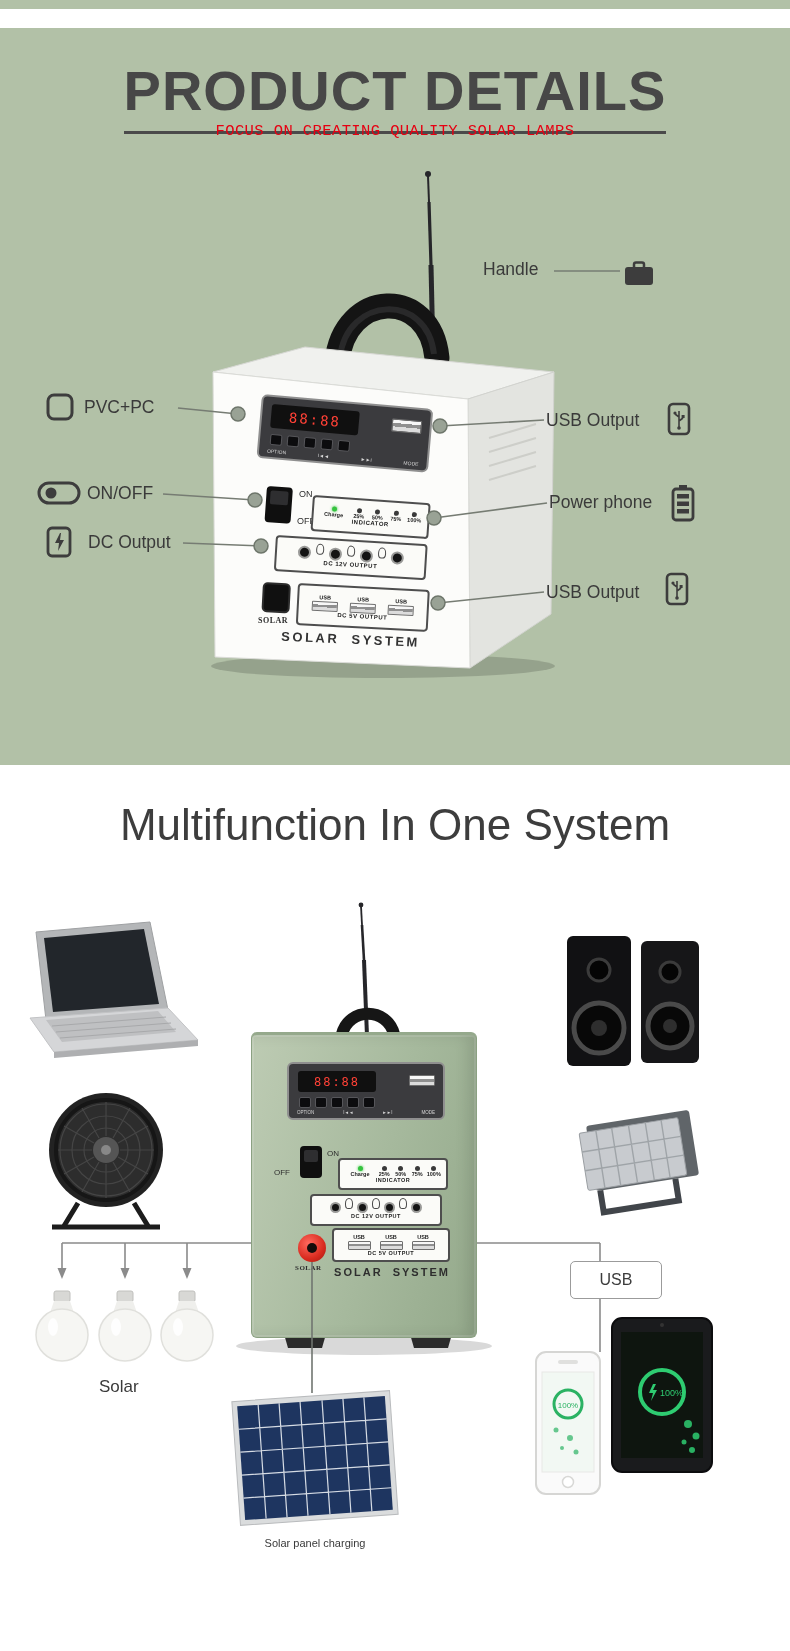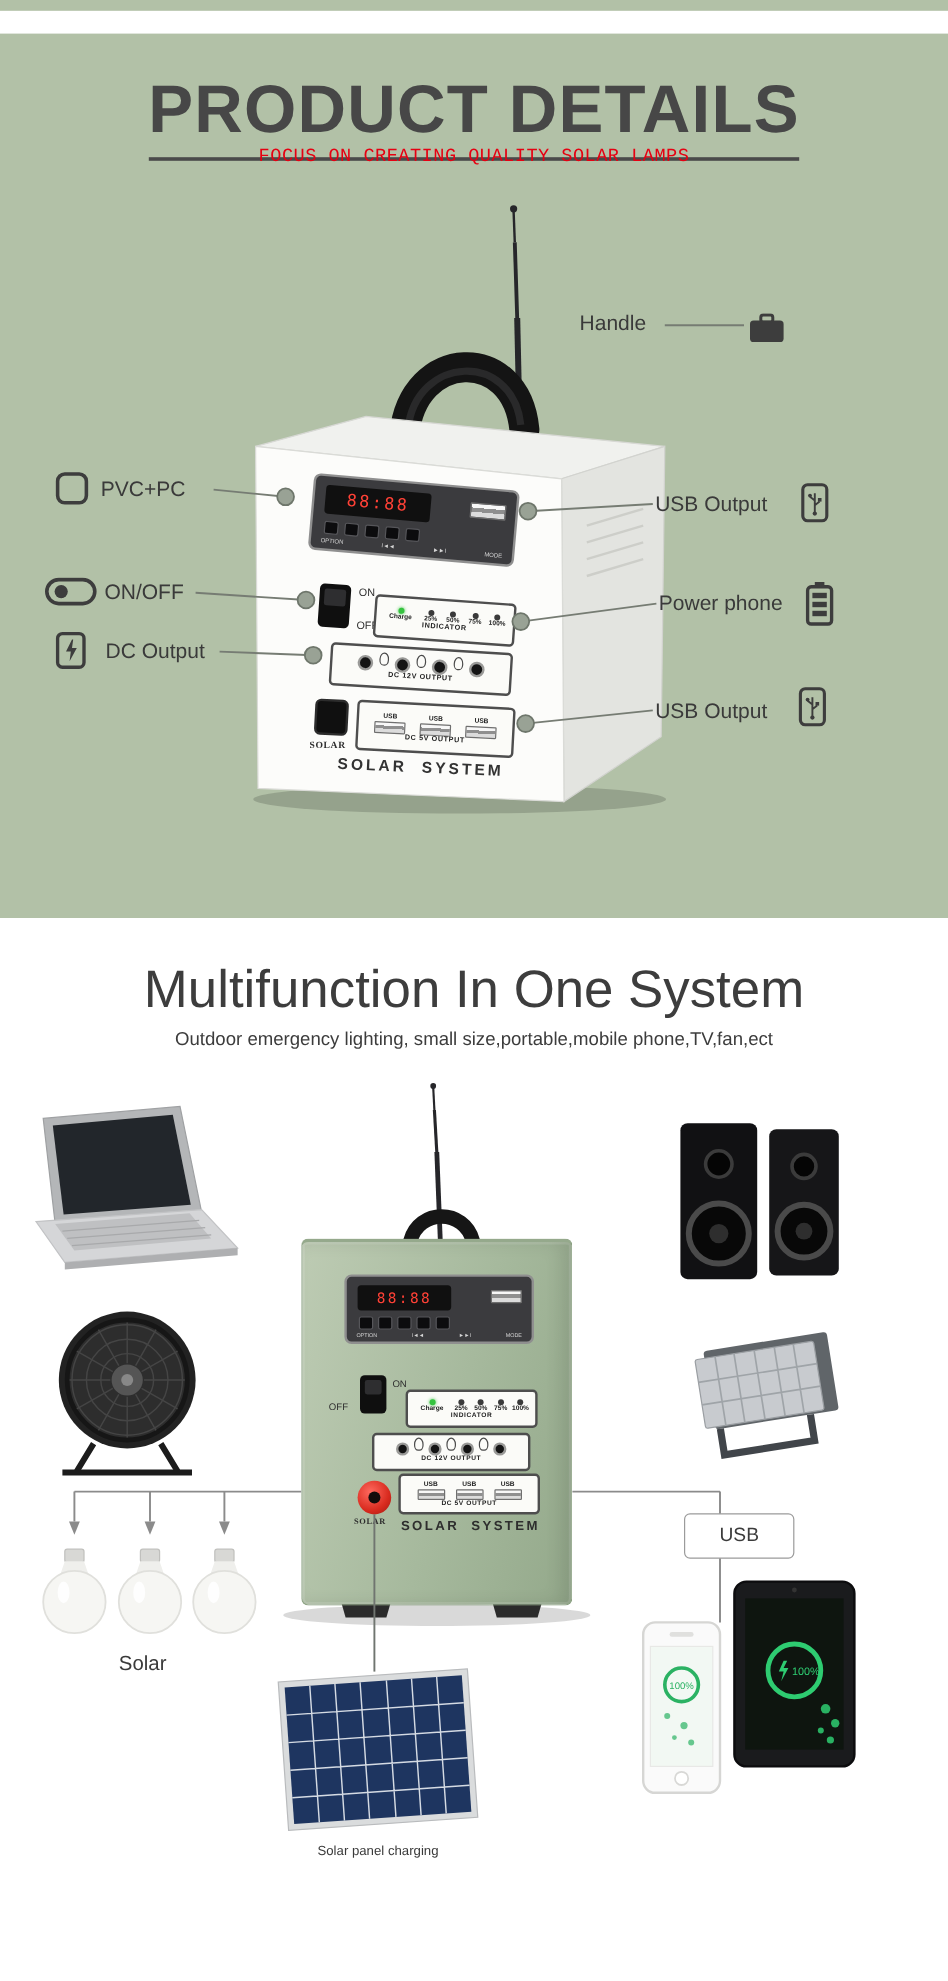--- a/index.html
+++ b/index.html
@@ -359,23 +359,20 @@
         </div>
     </div>
     <div class="p-label">DC 5V OUTPUT</div>
   </div>
 
   <div class="abs brand rot25" style="left:266px;top:628px;width:170px;">SOLAR  SYSTEM</div>
 
   <div class="center-wrap" style="top:800px;">
     <h2 class="b-title">Multifunction In One System</h2>
   </div>
-  <div class="center-wrap" style="top:858px;">
-    <span class="b-sub">Outdoor emergency lighting, small size,portable,mobile phone,TV,fan,ect</span>
-  </div>
 
   <div class="dev2-body"></div>
 
   <div class="abs media-panel" style="left:287px;top:1062px;width:158px;height:58px;">
     <div class="m-display" style="width:78px;height:21px;font-size:12px;">
         <span>88:88</span>
       </div>
     <div class="m-usb">
         <i class="usbport" style="width:26px;height:11px;"></i>
       </div>

